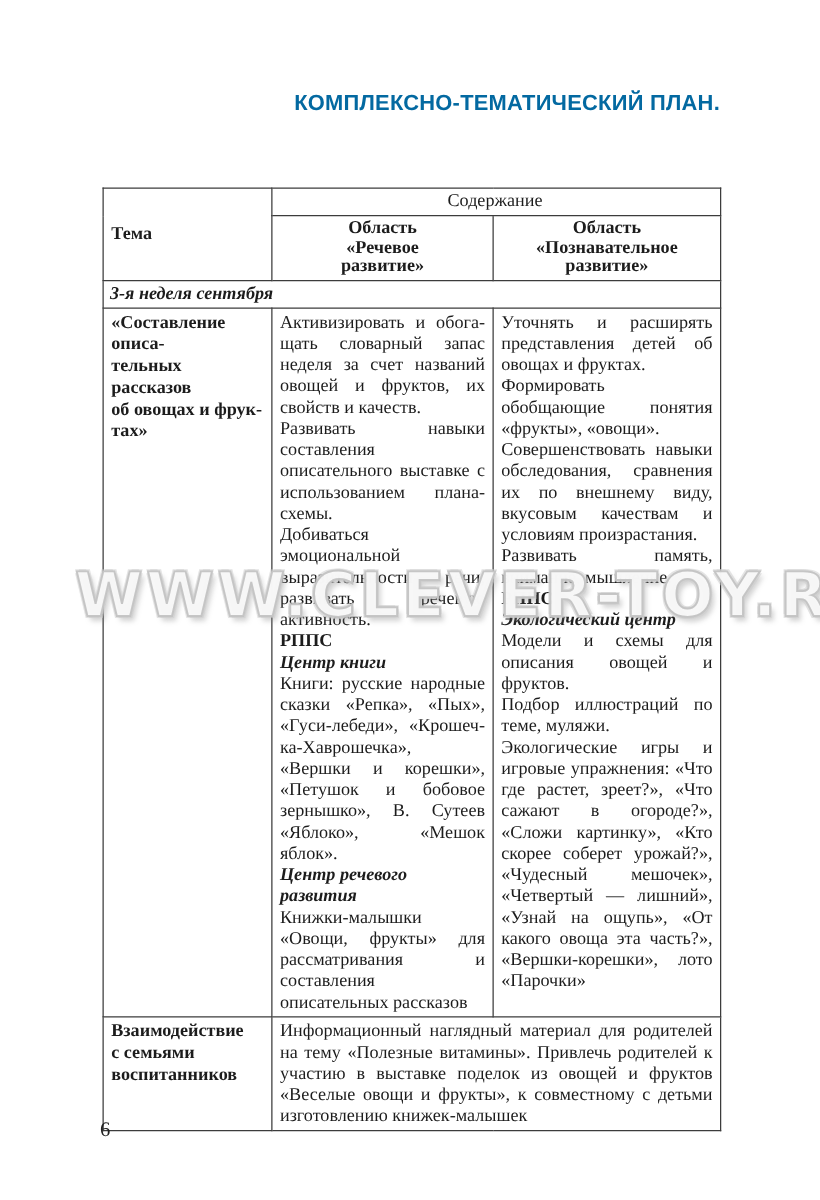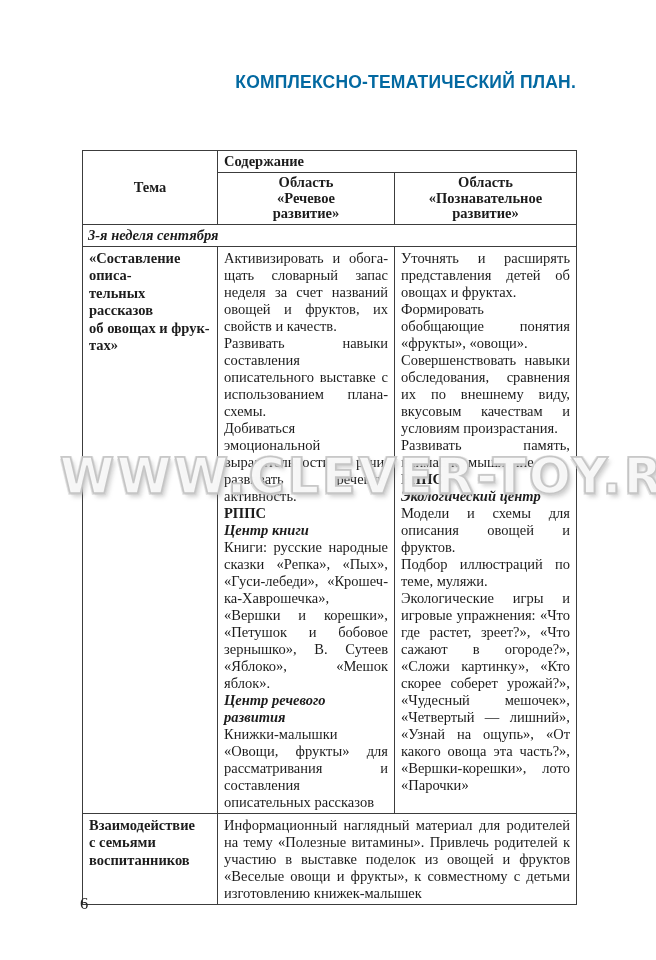--- a/index.html
+++ b/index.html
@@ -44,28 +44,28 @@
   .col-cognitive { width: 182px; }
 
   .cell-header {
     font-weight: bold;
     text-align: center;
     vertical-align: middle !important;
     white-space: pre-line;
     line-height: 15.5px;
   }
   .cell-soderzhanie {
-    font-weight: bold;
-    text-align: left;
+    font-weight: normal;
+    text-align: center;
     vertical-align: middle !important;
     padding-right: 8px !important;
   }
   .cell-tema {
     font-weight: bold;
-    text-align: center;
+    text-align: left;
     vertical-align: middle !important;
     margin-top: 38px;
   }
   .cell-week {
     font-weight: bold;
     font-style: italic;
     text-align: left;
     padding-left: 5px !important;
     margin-top: 45px;
   }

